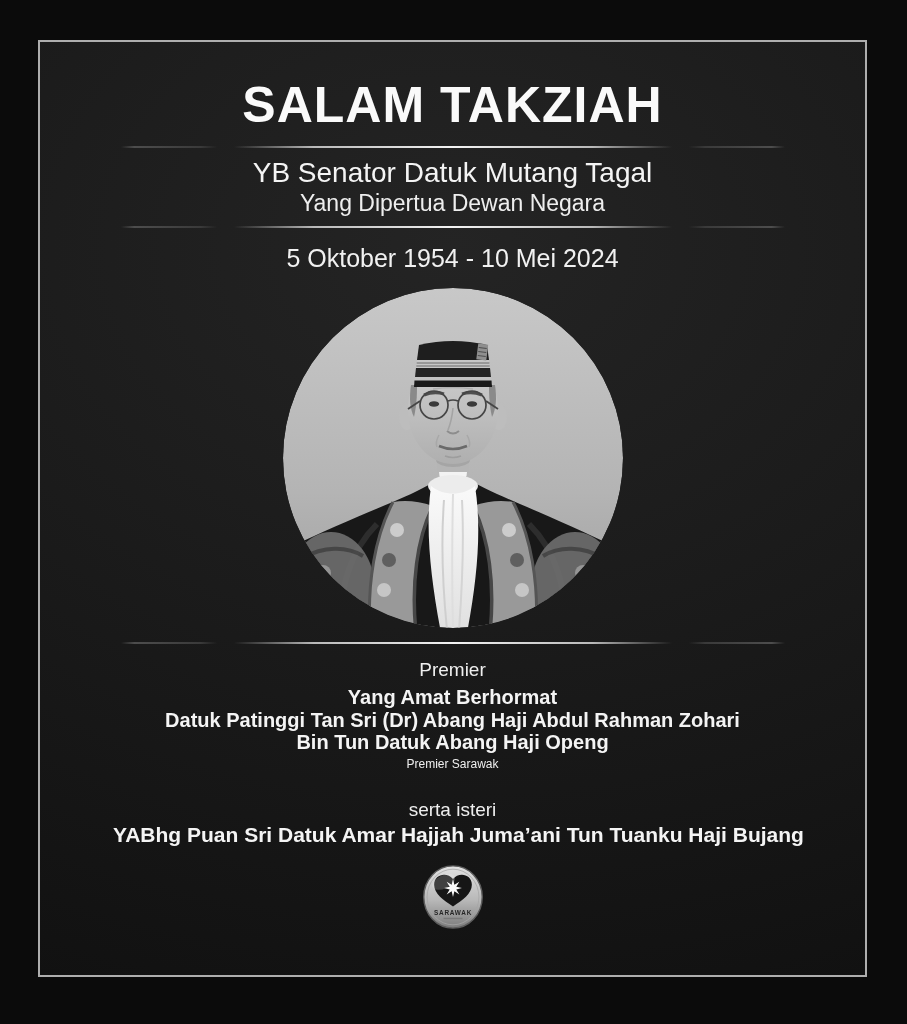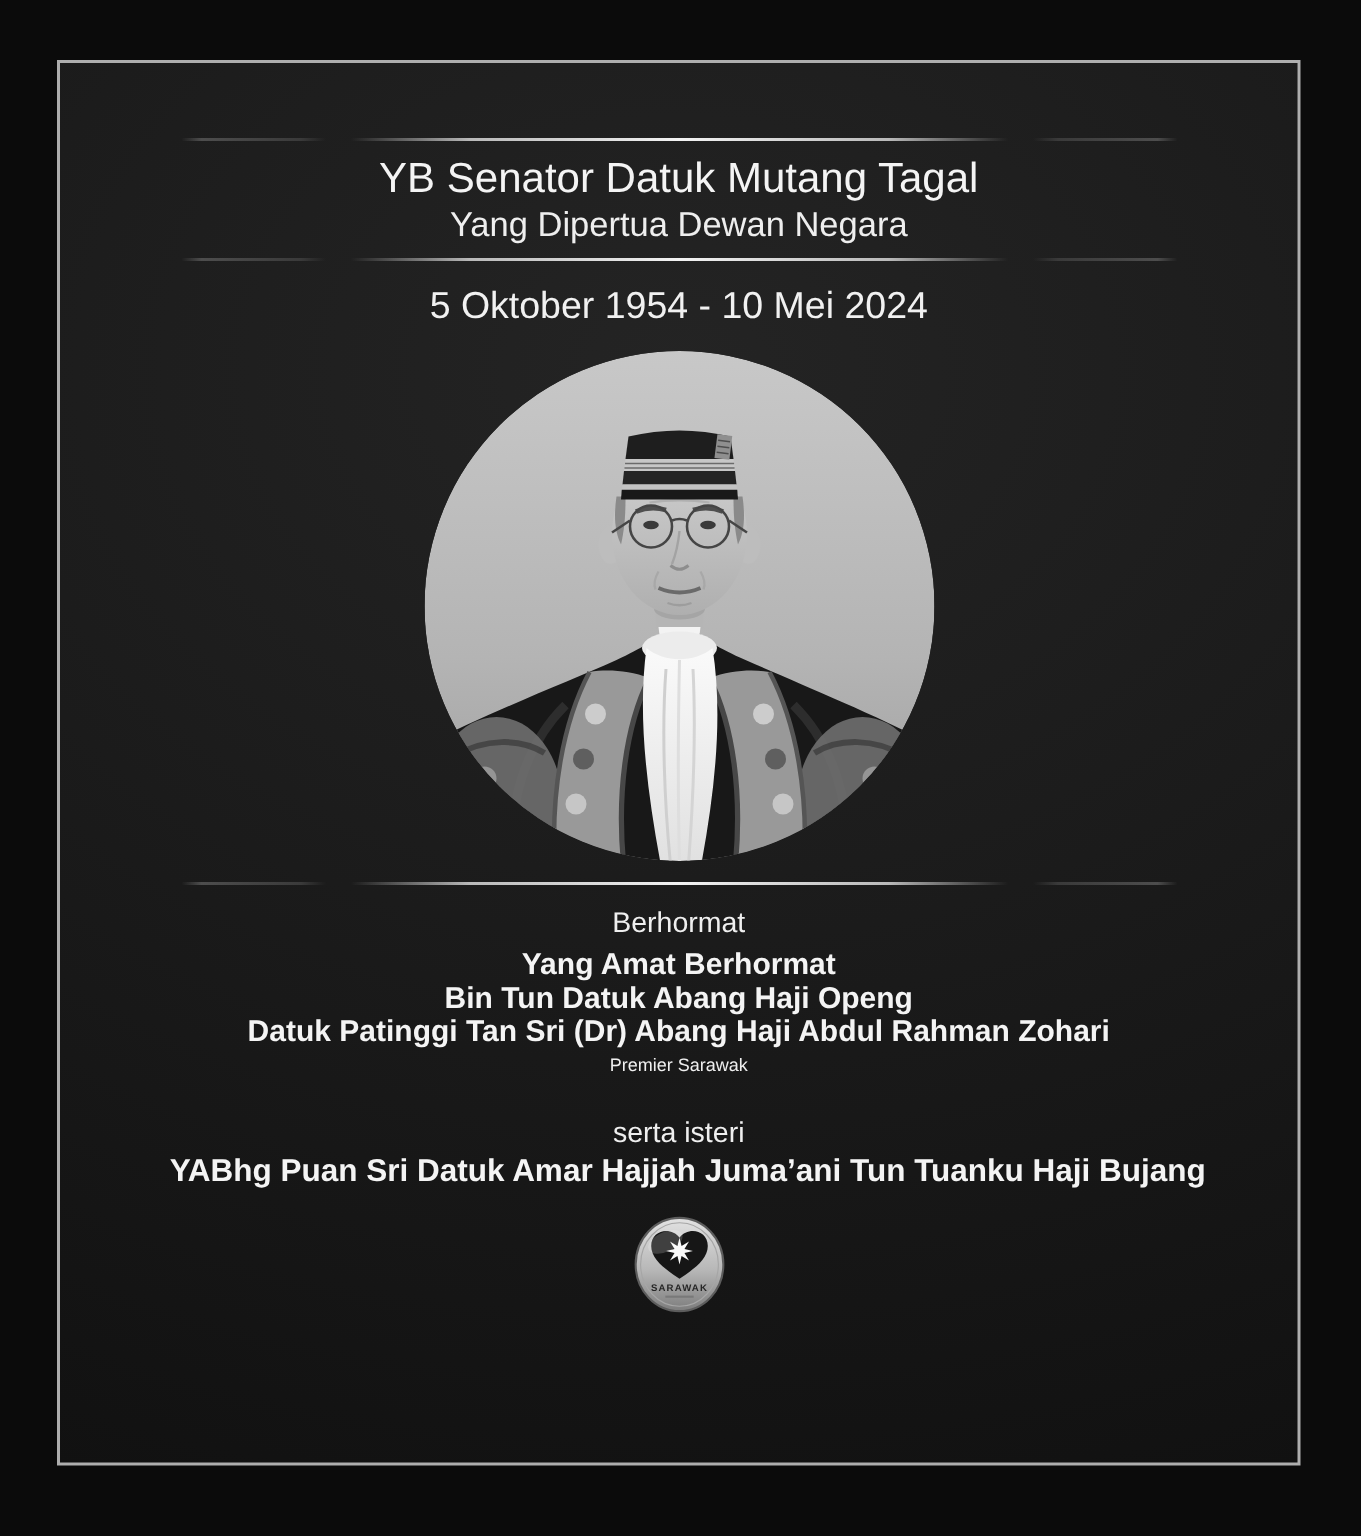--- a/index.html
+++ b/index.html
@@ -130,20 +130,21 @@
     flex: 0 0 auto;
   }
   .logo svg { display: block; }
 </style>
 </head>
 <body>
 
 <div class="canvas">
   <div class="frame">
 
+    <h1 class="title">SALAM TAKZIAH</h1>
 
     <div class="divider d1"></div>
 
     <div class="deceased-name">YB Senator Datuk Mutang Tagal</div>
     <div class="deceased-position">Yang Dipertua Dewan Negara</div>
 
     <div class="divider d2"></div>
 
     <div class="lifespan">5 Oktober 1954 - 10 Mei 2024</div>
 
@@ -254,24 +255,24 @@
             <rect x="194" y="56" width="10" height="16" fill="#8f8f8f"></rect>
             <path d="M195,60 L203,60 M195,64 L203,64 M195,68 L203,68" stroke="#4e4e4e" stroke-width="1"></path>
           </g>
         </g>
       </svg>
     </div>
 
 
     <div class="divider d3"></div>
 
-    <div class="from-label">Berhormat</div>
+    <div class="from-label">Premier</div>
     <div class="sender-honorific">Yang Amat Berhormat</div>
+    <div class="sender-line">Datuk Patinggi Tan Sri (Dr) Abang Haji Abdul Rahman Zohari</div>
     <div class="sender-line">Bin Tun Datuk Abang Haji Openg</div>
-    <div class="sender-line">Datuk Patinggi Tan Sri (Dr) Abang Haji Abdul Rahman Zohari</div>
     <div class="sender-title">Premier Sarawak</div>
 
     <div class="spouse-label">serta isteri</div>
     <div class="spouse-name">YABhg Puan Sri Datuk Amar Hajjah Juma’ani Tun Tuanku Haji Bujang</div>
 
     <div class="logo">
       <svg width="66" height="70" viewBox="0 0 70 74">
         <defs>
           <linearGradient id="mg" x1="0" y1="0" x2="0" y2="1">
             <stop offset="0" stop-color="#e2e2e2"></stop>

